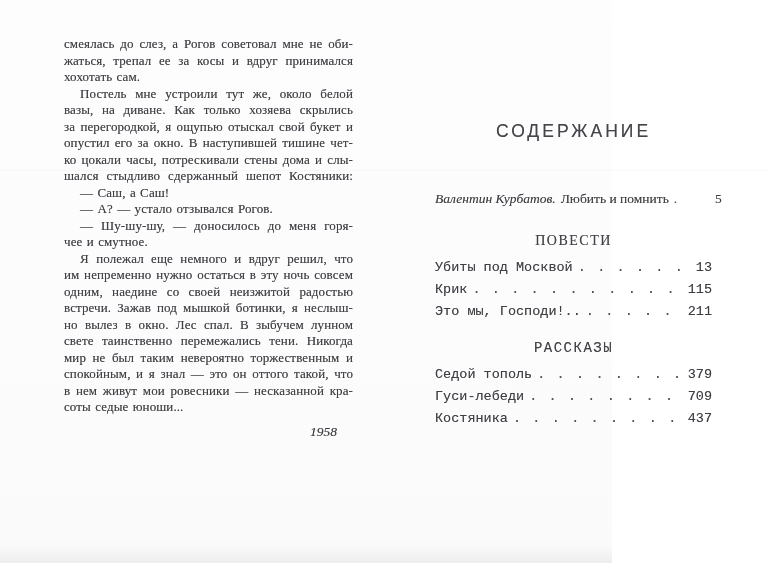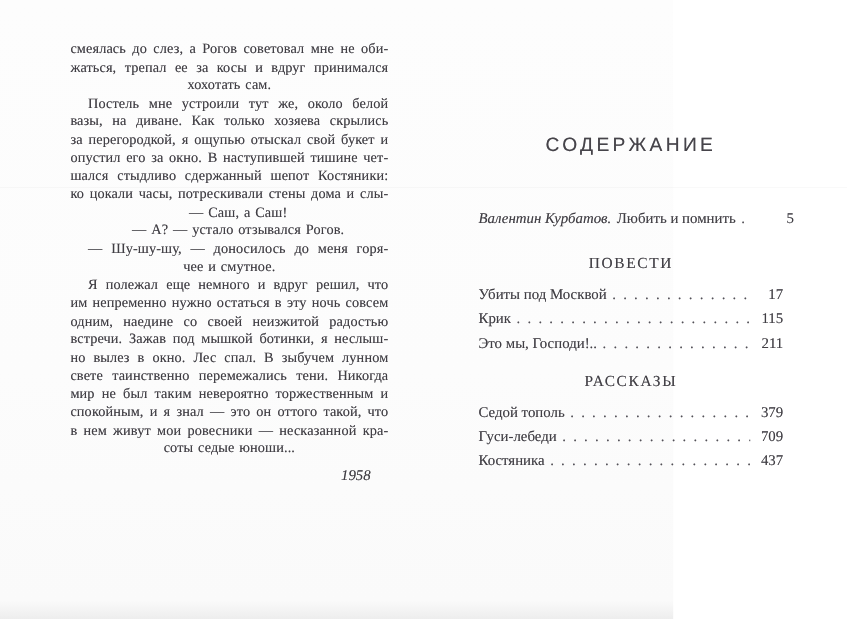--- a/index.html
+++ b/index.html
@@ -17,21 +17,21 @@
   }
   
   .left-page {
     position: absolute;
     left: 64px; top: 36px; width: 289px;
   }
   .line {
     font-size: 13px;
     line-height: 16.5px;
     white-space: nowrap;
-    text-align: center;
+    text-align: left;
     letter-spacing: 0.1px;
     word-spacing: 1px;
     text-shadow: 0 0 0.5px rgba(65,63,69,0.55);
   }
   .line.justify {
     white-space: normal;
     text-align: justify;
     text-align-last: justify;
   }
   .line.indent { padding-left: 16px; }
@@ -92,22 +92,22 @@
   .section-heading {
     font-size: 14px;
     letter-spacing: 1.5px;
     text-align: center;
     line-height: 18px;
     margin-top: 22px;
     margin-bottom: 7px;
     color: #434147;
     text-shadow: 0 0 0.5px rgba(67,65,71,0.5);
   }
-  .section-heading.second { margin-top: 16px; }
-  .toc-entries .toc-row { line-height: 22px; }
+  .section-heading.second { margin-top: 16px; font-family: Liberation Mono, monospace; }
+  .toc-entries .toc-row { line-height: 22px; font-family: Liberation Mono, monospace; }
   
   .scan-line {
     position: absolute;
     left: 0; top: 170px; width: 770px; height: 1px;
     background: rgba(0,0,0,0.025);
   }
 </style>
 </head>
 <body>
 
@@ -115,22 +115,22 @@
   <div class="scan-line"></div>
 
   <div class="left-page">
     <div class="line justify">смеялась до слез, а Рогов советовал мне не оби-</div>
     <div class="line justify">жаться, трепал ее за косы и вдруг принимался</div>
     <div class="line">хохотать сам.</div>
     <div class="line justify indent">Постель мне устроили тут же, около белой</div>
     <div class="line justify">вазы, на диване. Как только хозяева скрылись</div>
     <div class="line justify">за перегородкой, я ощупью отыскал свой букет и</div>
     <div class="line justify">опустил его за окно. В наступившей тишине чет-</div>
+    <div class="line justify">ко цокали часы, потрескивали стены дома и слы-</div>
     <div class="line justify">шался стыдливо сдержанный шепот Костяники:</div>
-    <div class="line justify">ко цокали часы, потрескивали стены дома и слы-</div>
     <div class="line indent">— Саш, а Саш!</div>
     <div class="line indent">— А? — устало отзывался Рогов.</div>
     <div class="line justify indent">— Шу-шу-шу, — доносилось до меня горя-</div>
     <div class="line">чее и смутное.</div>
     <div class="line justify indent">Я полежал еще немного и вдруг решил, что</div>
     <div class="line justify">им непременно нужно остаться в эту ночь совсем</div>
     <div class="line justify">одним, наедине со своей неизжитой радостью</div>
     <div class="line justify">встречи. Зажав под мышкой ботинки, я неслыш-</div>
     <div class="line justify">но вылез в окно. Лес спал. В зыбучем лунном</div>
     <div class="line justify">свете таинственно перемежались тени. Никогда</div>
@@ -149,21 +149,21 @@
       <span class="title">Любить и помнить</span>
       <span class="leader sparse"></span>
       <span class="toc-page">5</span>
     </div>
 
     <div class="section-heading">ПОВЕСТИ</div>
     <div class="toc-entries">
       <div class="toc-row">
         <span class="title">Убиты под Москвой</span>
         <span class="leader"></span>
-        <span class="toc-page">17</span>
+        <span class="toc-page">13</span>
       </div>
       <div class="toc-row">
         <span class="title">Крик</span>
         <span class="leader"></span>
         <span class="toc-page">115</span>
       </div>
       <div class="toc-row">
         <span class="title">Это мы, Господи!..</span>
         <span class="leader"></span>
         <span class="toc-page">211</span>

